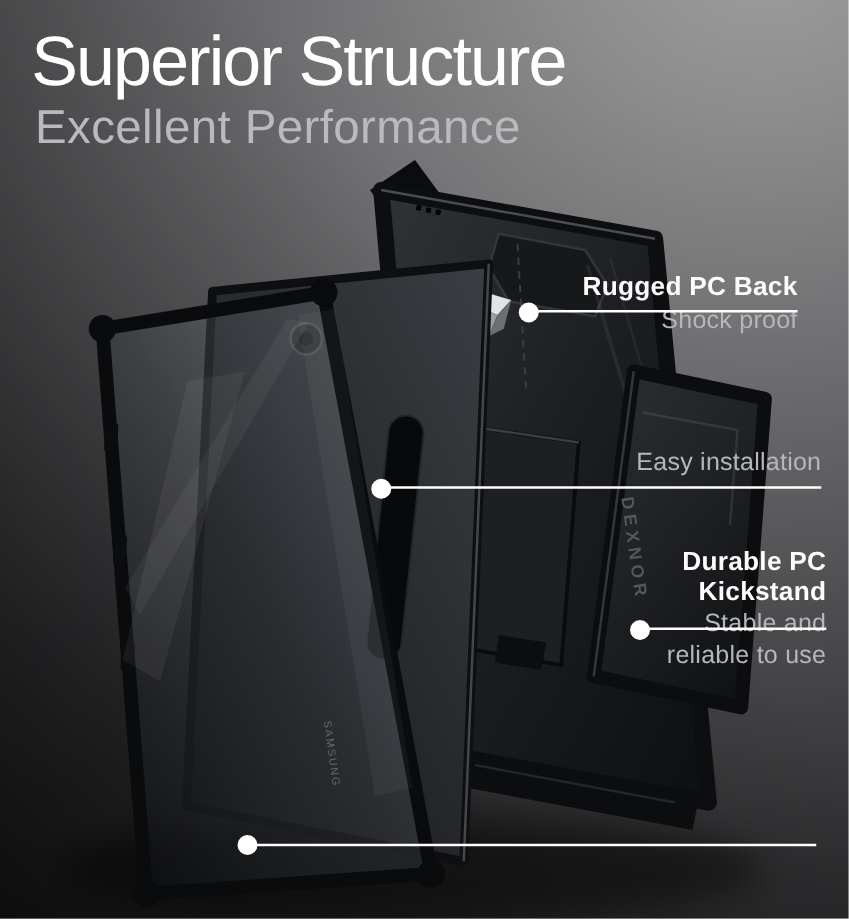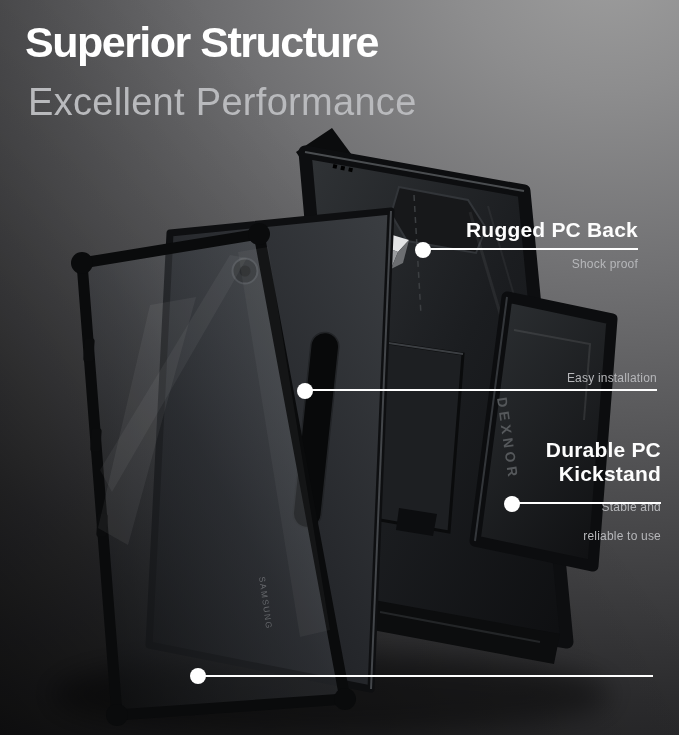--- a/index.html
+++ b/index.html
@@ -5,30 +5,30 @@
   html,body{margin:0;padding:0;}
   body{width:679px;height:735px;font-family:"Liberation Sans",sans-serif;}
   .stage{
     position:relative;width:679px;height:735px;overflow:hidden;
     background:
       linear-gradient(52deg, rgba(0,0,0,0.42) 0%, rgba(0,0,0,0.12) 38%, rgba(0,0,0,0) 62%),
       radial-gradient(165% 130% at 90% -6%, #9e9e9e 0%, #8d8d8e 14%, #717173 33%, #4d4d4f 56%, #2c2c2e 78%, #151516 100%);
   }
   .hdr-title{
     position:absolute;left:25px;top:21px;margin:0;
-    font-size:43px;font-weight:700;line-height:1;letter-spacing:-1.5px;color:#ffffff;
+    font-size:56px;font-weight:400;line-height:1;letter-spacing:-1.5px;color:#ffffff;
   }
   .hdr-sub{
     position:absolute;left:28px;top:83px;margin:0;
     font-size:38px;font-weight:400;line-height:1;letter-spacing:0.3px;color:#b9babd;
   }
   svg.art{position:absolute;left:0;top:0;}
   .callout{position:absolute;text-align:right;line-height:1.12;white-space:nowrap;}
   .c-title{font-size:21px;font-weight:700;color:#fdfdfd;letter-spacing:0.2px;}
-  .c-sub{font-size:12px;color:#b6b7ba;margin-top:16px;letter-spacing:0.2px;}
+  .c-sub{font-size:20px;color:#b6b7ba;margin-top:3px;letter-spacing:0.2px;}
   .c-line{position:absolute;height:2px;background:#ffffff;}
   .c-dot{position:absolute;width:16px;height:16px;border-radius:50%;background:#ffffff;}
 </style>
 </head>
 <body>
 
 <div class="stage">
 
   <h1 class="hdr-title">Superior Structure</h1>
   <p class="hdr-sub">Excellent Performance</p>

